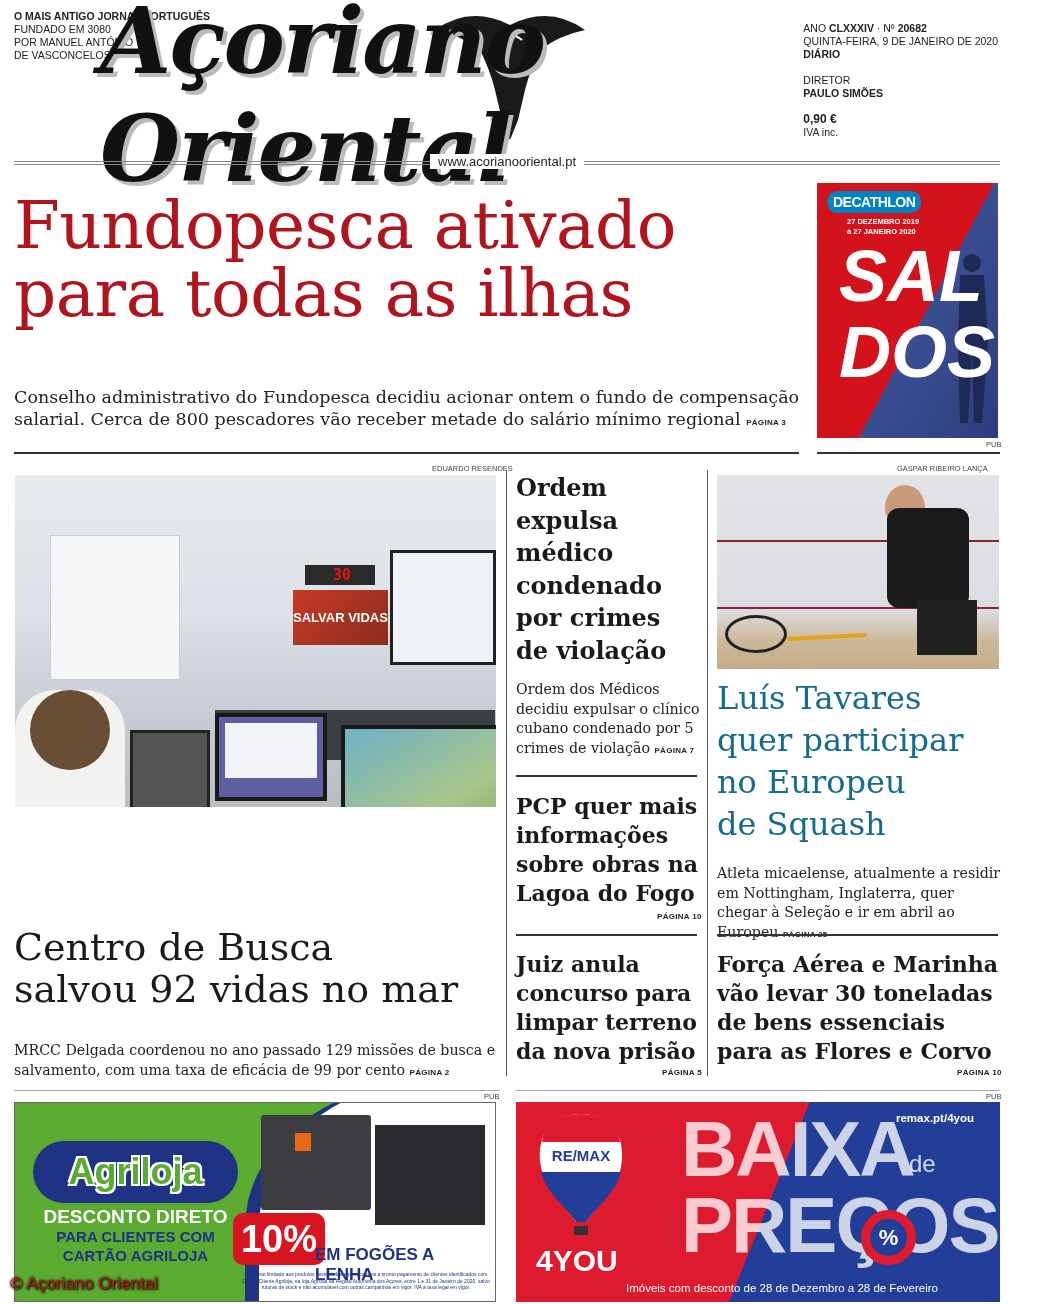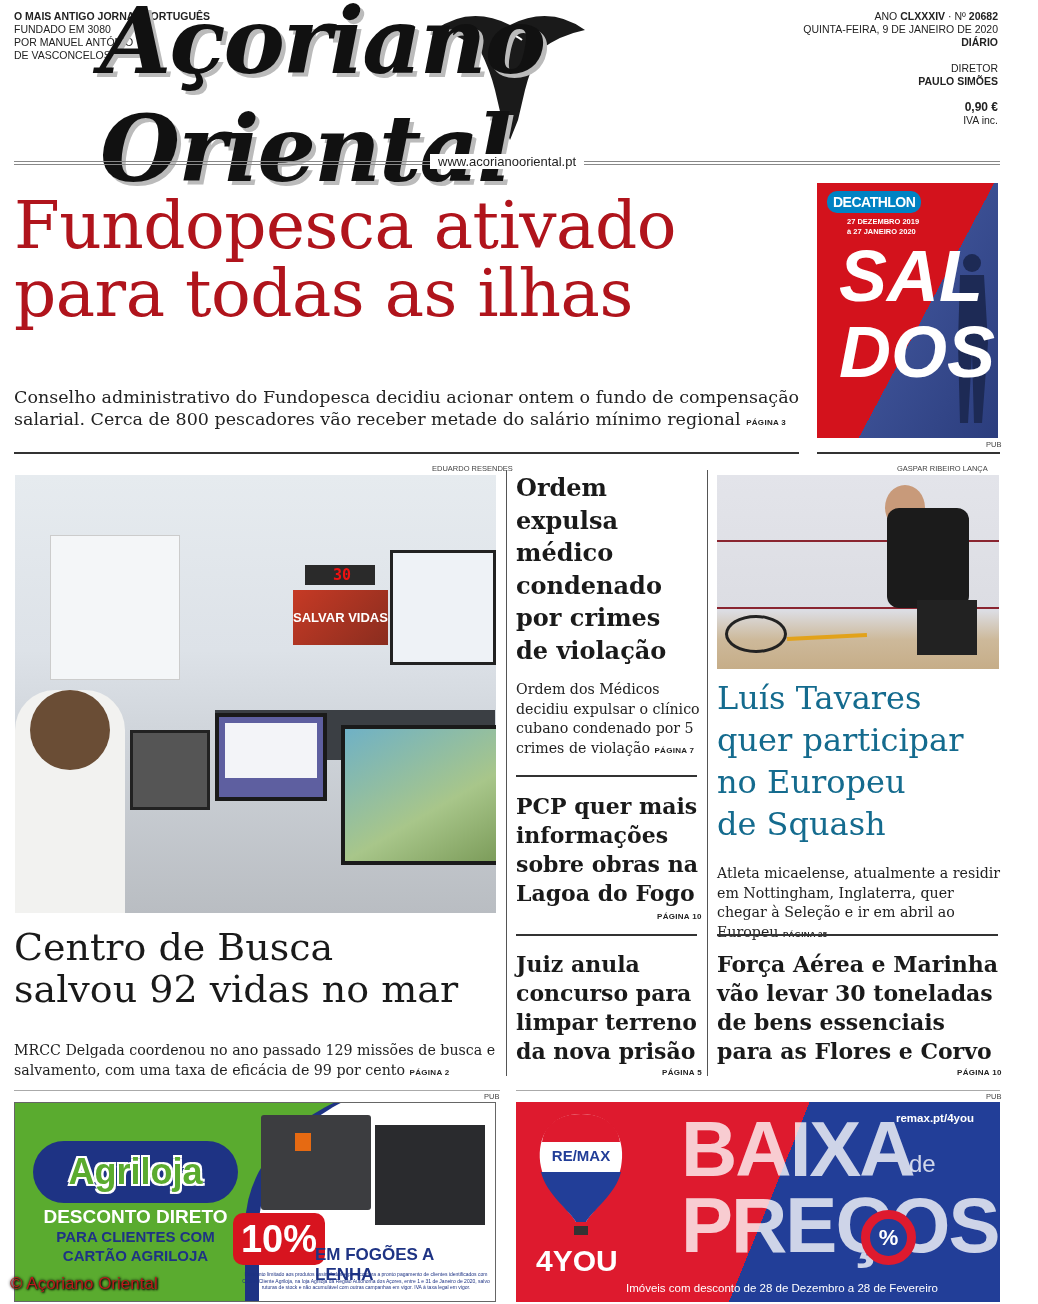--- a/index.html
+++ b/index.html
@@ -2,37 +2,37 @@
 <html><head>
 <meta charset="utf-8">
 <style>
   * { box-sizing: border-box; margin: 0; padding: 0; }
   body { width: 1038px; height: 1304px; background: #fff; position: relative; overflow: hidden; font-family: "DejaVu Serif", serif; color: #1a1a1a; }
   .abs { position: absolute; }
   .cond { font-family: "Liberation Sans", sans-serif; }
   .serif { font-family: "DejaVu Serif", serif; }
   .masthead-left { left: 14px; top: 10px; font-size: 10.5px; line-height: 13px; color: #222; }
   .masthead-left b { font-weight: 700; }
-  .masthead-right { right: 40px; top: 10px; text-align: right; font-size: 10.5px; line-height: 13px; color: #222; }
+  .masthead-right { right: 40px; top: 22px; font-size: 10.5px; line-height: 13px; color: #222; }
   .logo { left: 100px; top: 40px; width: 820px; height: 110px; display: flex; align-items: center; justify-content: center; }
   .logo-text { font-family: "DejaVu Serif", serif; font-weight: 900; font-size: 92px; letter-spacing: -2px; color: #111; text-shadow: 4px 4px 0 #bbb; font-style: italic; }
   .eagle { left: 430px; top: 0px; width: 160px; height: 150px; }
   .rule-top { left: 14px; top: 161px; width: 986px; height: 4px; border-top: 1px solid #888; border-bottom: 1px solid #888; }
   .url { left: 430px; top: 154px; background: #fff; padding: 0 8px; font-size: 13px; color: #222; }
   .headline { left: 14px; top: 192px; width: 780px; font-size: 66px; line-height: 68px; color: #b0141c; font-weight: 500; letter-spacing: -0.5px; }
   .lead { left: 14px; top: 386px; width: 790px; font-size: 17.5px; line-height: 22px; color: #222; }
   .pg { font-family: "Liberation Sans", sans-serif; font-weight: 700; font-size: 8px; text-transform: uppercase; letter-spacing: 0.3px; color: #222; }
   .hr { background: #333; height: 2px; }
   .vr { background: #555; width: 1px; }
   .credit { font-family: "Liberation Sans", sans-serif; font-size: 7.5px; color: #444; text-transform: uppercase; }
   .ad-decathlon { left: 817px; top: 183px; width: 181px; height: 255px; background: linear-gradient(118deg, #d3121c 0%, #d3121c 56%, #3a4e92 56%, #2b3d7d 100%); overflow: hidden; }
   .dec-logo { left: 10px; top: 8px; background: #0082c3; color: #fff; font-family: "Liberation Sans", sans-serif; font-weight: 700; font-size: 14px; padding: 3px 6px; letter-spacing: -0.5px; border-radius: 10px; }
   .dec-date { left: 30px; top: 34px; color: #fff; font-family: "Liberation Sans", sans-serif; font-weight: 700; font-size: 7.5px; line-height: 10px; }
   .dec-sal { left: 22px; top: 55px; color: #fff; font-family: "Liberation Sans", sans-serif; font-weight: 900; font-style: italic; font-size: 72px; line-height: 76px; }
-  .photo1 { left: 15px; top: 475px; width: 481px; height: 438px; background: linear-gradient(180deg, #e6ebef 0%, #dde2e8 40%, #cfd4da 60%, #b9bdc2 100%); overflow: hidden; }
+  .photo1 { left: 15px; top: 475px; width: 481px; height: 332px; background: linear-gradient(180deg, #e6ebef 0%, #dde2e8 40%, #cfd4da 60%, #b9bdc2 100%); overflow: hidden; }
   .photo2 { left: 717px; top: 475px; width: 282px; height: 194px; background: linear-gradient(180deg, #e3e4ea 0%, #dcdde3 70%, #cdb99a 85%, #c6ad88 100%); overflow: hidden; }
   .h2 { font-size: 38px; line-height: 42px; color: #1a1a1a; }
   .h3 { font-size: 24px; line-height: 32.5px; color: #1a1a1a; font-weight: 700; }
   .h3m { font-size: 22px; line-height: 29px; color: #1a1a1a; font-weight: 700; }
   .body { font-size: 14.2px; line-height: 19.5px; color: #222; }
   .blue-h { font-size: 32px; line-height: 42px; color: #146b8e; font-weight: 500; }
   .ad-agri { left: 14px; top: 1102px; width: 482px; height: 200px; background: #5aab2f; overflow: hidden; border: 1px solid #666; }
   .ad-remax { left: 516px; top: 1102px; width: 484px; height: 200px; background: linear-gradient(112deg, #de1a2e 0%, #de1a2e 52%, #223e98 52%, #223e98 100%); overflow: hidden; }
   .copyright { left: 10px; top: 1274px; color: #b91c1c; font-family: "Liberation Sans", sans-serif; font-size: 17px; text-shadow: 0 0 3px #000, 1px 1px 2px #000; }
 </style>

